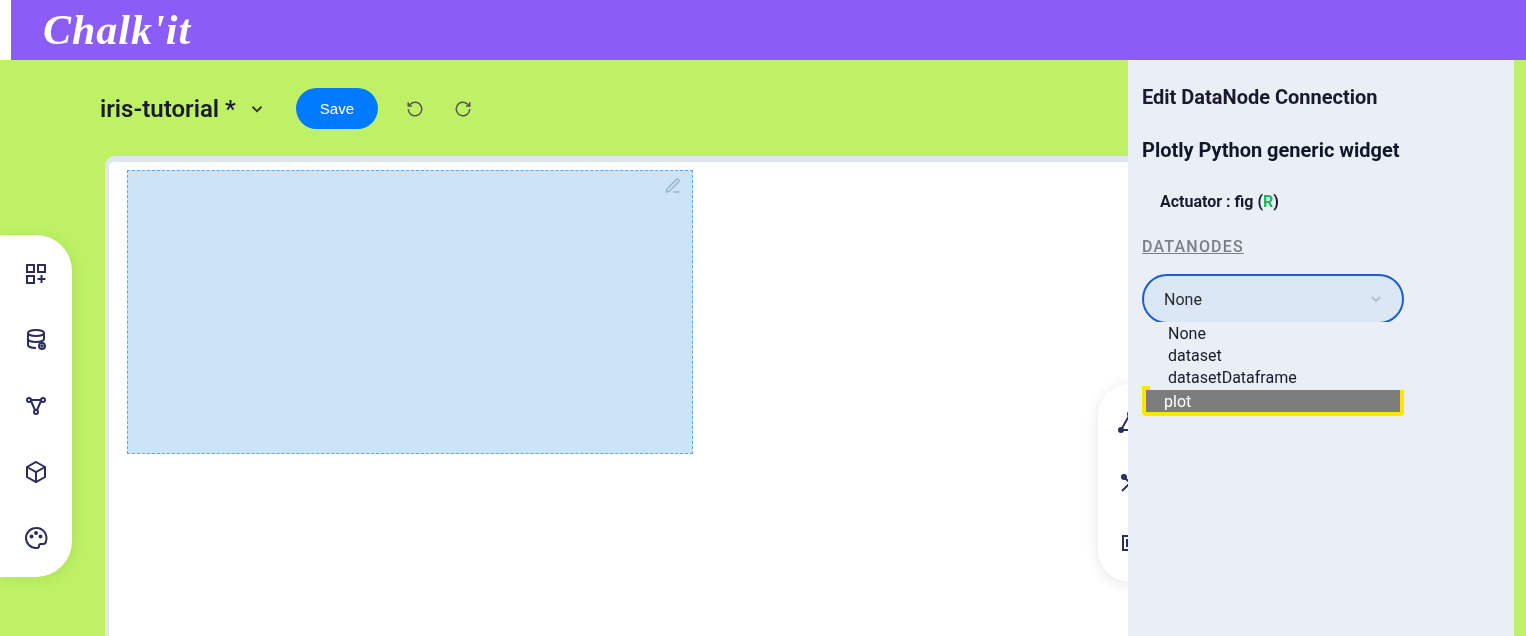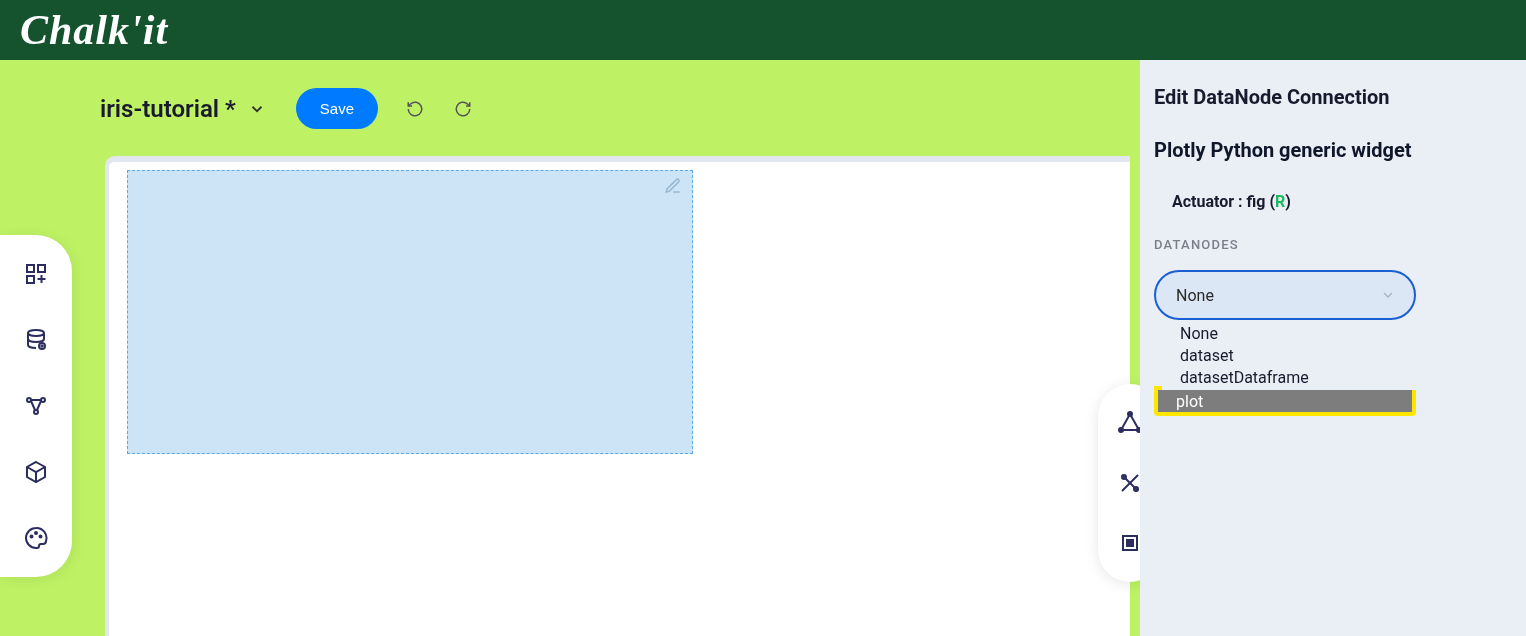--- a/index.html
+++ b/index.html
@@ -6,24 +6,25 @@
     body {
       font-family: -apple-system, BlinkMacSystemFont, "Segoe UI", Roboto, sans-serif;
       background: #fff;
       overflow: hidden;
       width: 1526px;
       height: 636px;
       position: relative;
     }
     .header {
       height: 60px;
-      background: #14532d;
-      display: flex;
-      align-items: center;
-      padding-left: 20px;
+      background: #8b5cf6;
+      display: flex;
+      align-items: center;
+      padding-left: 32px;
+      margin-left: 11px;
     }
     .logo {
       font-family: 'Brush Script MT', cursive;
       color: #fff;
       font-size: 42px;
       font-weight: bold;
       font-style: italic;
       letter-spacing: 1px;
     }
     .main-area {
@@ -147,21 +148,21 @@
       width: 26px;
       height: 26px;
       display: flex;
       align-items: center;
       justify-content: center;
       color: #2b2d5e;
       cursor: pointer;
     }
     .side-panel {
       position: absolute;
-      right: 0;
+      right: 12px;
       top: 60px;
       bottom: 0;
       width: 386px;
       background: #eaeef5;
       padding: 24px 18px 24px 14px;
     }
     .panel-title {
       font-size: 20px;
       font-weight: 700;
       color: #1a1a2e;
@@ -179,25 +180,26 @@
       color: #1a1a2e;
       margin-top: 30px;
       margin-left: 18px;
     }
     .actuator-line .r-badge {
       color: #1fb862;
       font-weight: 700;
       font-size: 16px;
     }
     .section-label {
-      font-size: 13px;
+      font-size: 16px;
       letter-spacing: 1.2px;
       color: #7a7f8a;
       margin-top: 26px;
       font-weight: 500;
+      text-decoration: underline;
     }
     .select-box {
       position: relative;
       margin-top: 18px;
       width: 262px;
       height: 50px;
       border: 2px solid #1a5ed4;
       border-radius: 26px;
       background: #dbe7f4;
       display: flex;

